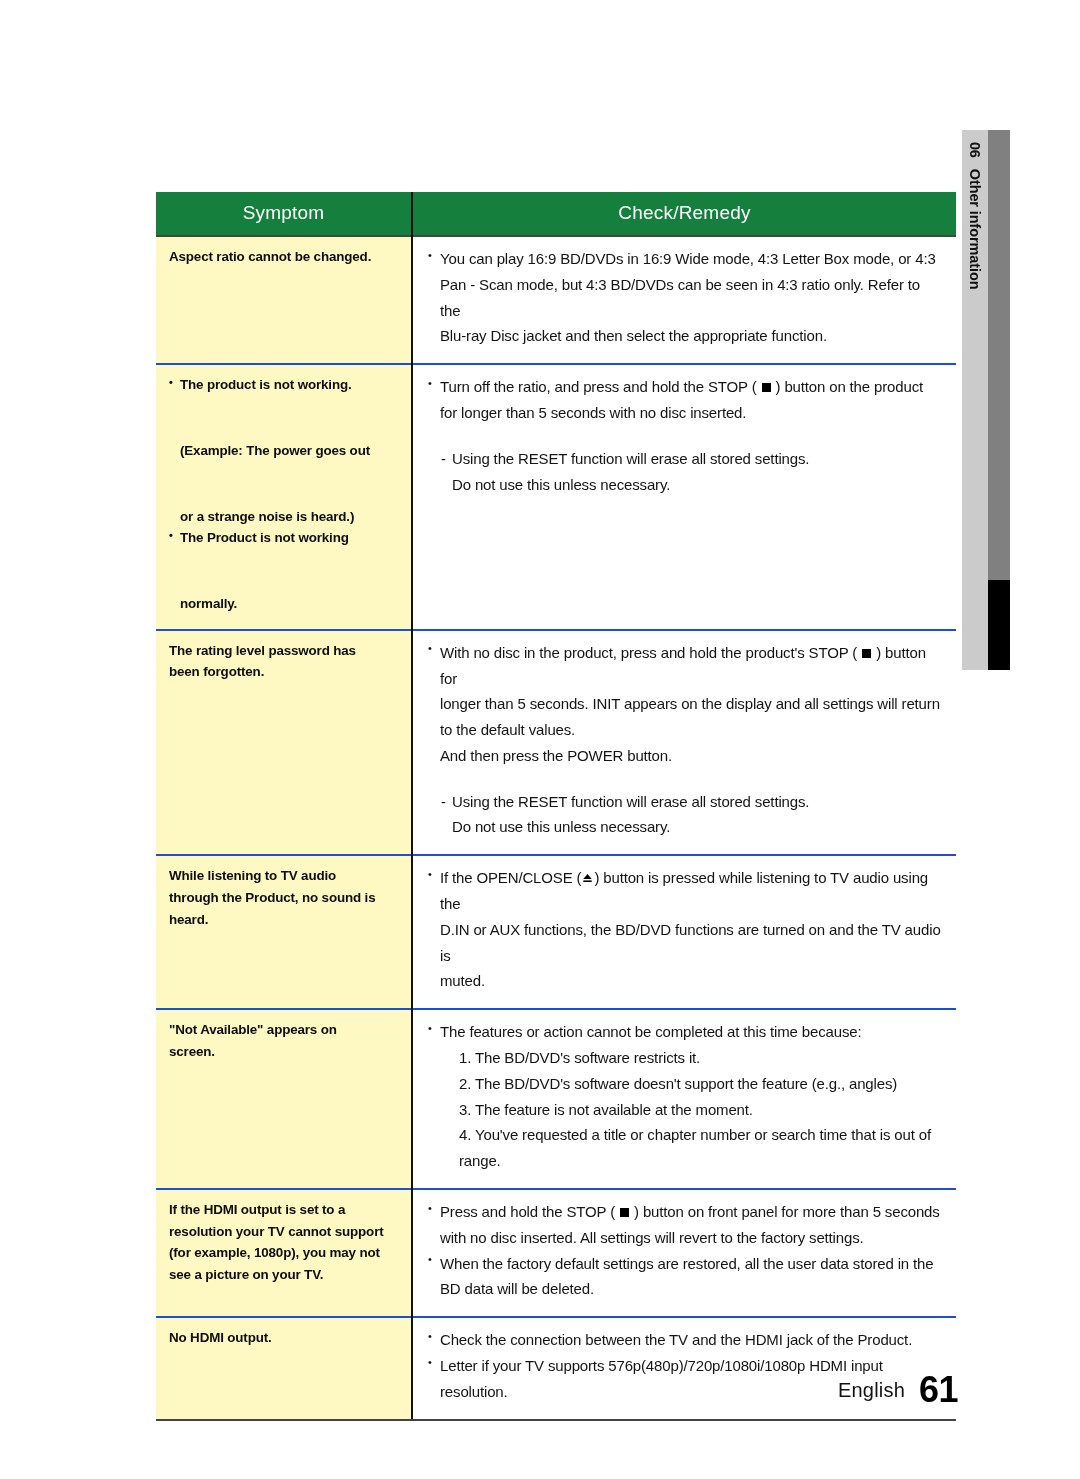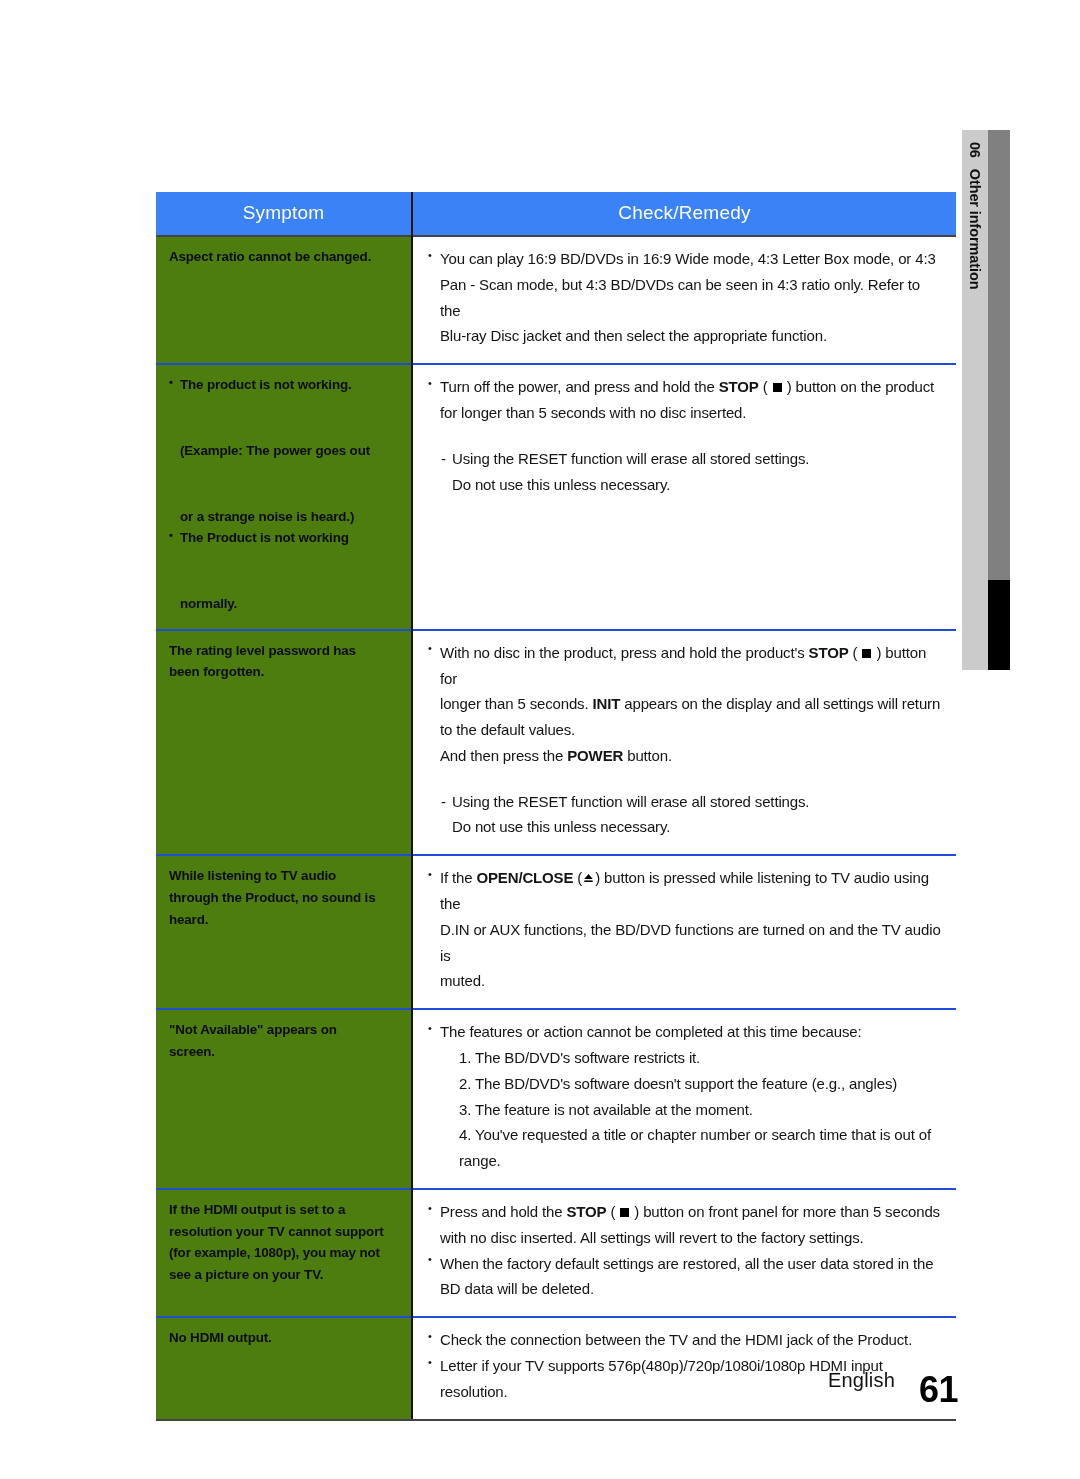--- a/index.html
+++ b/index.html
@@ -76,41 +76,41 @@
     left: 156px;
     top: 192px;
     width: 800px;
     border-collapse: collapse;
     table-layout: fixed;
   }
   #troubleshooting-table col.c-symptom { width: 256px; }
   #troubleshooting-table col.c-remedy  { width: 544px; }
 
   thead th {
-    background: #3b82f6;
+    background: #15803d;
     color: #ffffff;
     font-size: 19px;
     font-weight: 400;
     text-align: center;
     padding: 10px 0 11px 0;
     border: none;
     letter-spacing: 0.2px;
   }
   thead th.th-symptom { border-right: 2px solid #111; }
 
   tbody td {
     vertical-align: top;
     border-top: 2px solid #1d4ed8;
     padding: 9px 0 14px 0;
   }
   tbody tr:first-child td { border-top: 2px solid #444; }
   tbody tr:last-child td { border-bottom: 2px solid #444; }
 
   td.symptom {
-    background: #4d7c0f;
+    background: #fef9c3;
     border-right: 2px solid #111;
     padding-left: 13px;
     padding-right: 2px;
     font-size: 13.4px;
     font-weight: 700;
     line-height: 1.62;
     letter-spacing: -0.15px;
     color: #0d0d0d;
   }
   td.remedy {
@@ -170,21 +170,21 @@
     top: 0;
   }
   .r-dash-cont {
     display: block;
     padding-left: 25px;
   }
   .r-num {
     display: block;
     padding-left: 32px;
   }
-  .bold { font-weight: 700; }
+  .bold { font-weight: 400; }
 
   
   .stop-glyph {
     display: inline-block;
     width: 9px;
     height: 9px;
     background: #000;
     vertical-align: 0px;
     margin: 0 1px;
   }
@@ -195,22 +195,22 @@
     vertical-align: -1px;
     margin: 0 1px;
   }
 
   
   #page-footer {
     position: absolute;
     right: 122px;
     bottom: 68px;
     display: flex;
-    align-items: flex-start;
-    gap: 24px;
+    align-items: center;
+    gap: 14px;
   }
   #footer-lang {
     font-size: 20px;
     font-weight: 400;
     color: #111;
     letter-spacing: 0.2px;
   }
   #footer-pagenum {
     font-size: 36px;
     font-weight: 700;
@@ -256,21 +256,21 @@
 
     <tr>
       <td class="symptom">
         <span class="sym-bullet-item">The product is not working.</span>
         <span class="sym-cont">(Example: The power goes out</span>
         <span class="sym-cont">or a strange noise is heard.)</span>
         <span class="sym-bullet-item">The Product is not working</span>
         <span class="sym-cont">normally.</span>
       </td>
       <td class="remedy">
-        <span class="r-bullet"><span>Turn off the power, and press and hold the </span><span class="bold">STOP</span><span> ( </span><span class="stop-glyph"></span><span> ) button on the product</span></span>
+        <span class="r-bullet"><span>Turn off the ratio, and press and hold the </span><span class="bold">STOP</span><span> ( </span><span class="stop-glyph"></span><span> ) button on the product</span></span>
         <span class="r-cont">for longer than 5 seconds with no disc inserted.</span>
         <span class="r-dash">Using the RESET function will erase all stored settings.</span>
         <span class="r-dash-cont">Do not use this unless necessary.</span>
       </td>
     </tr>
 
     <tr>
       <td class="symptom">
         <span class="sym-line">The rating level password has</span>
         <span class="sym-line">been forgotten.</span>

